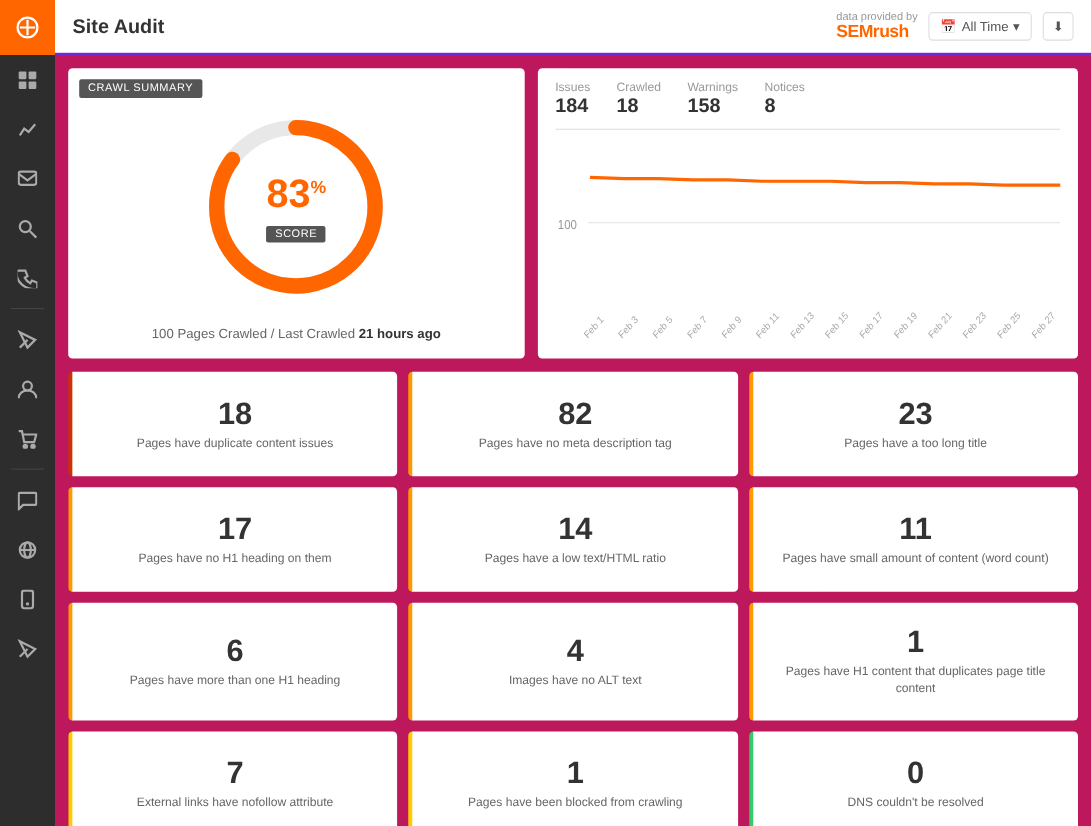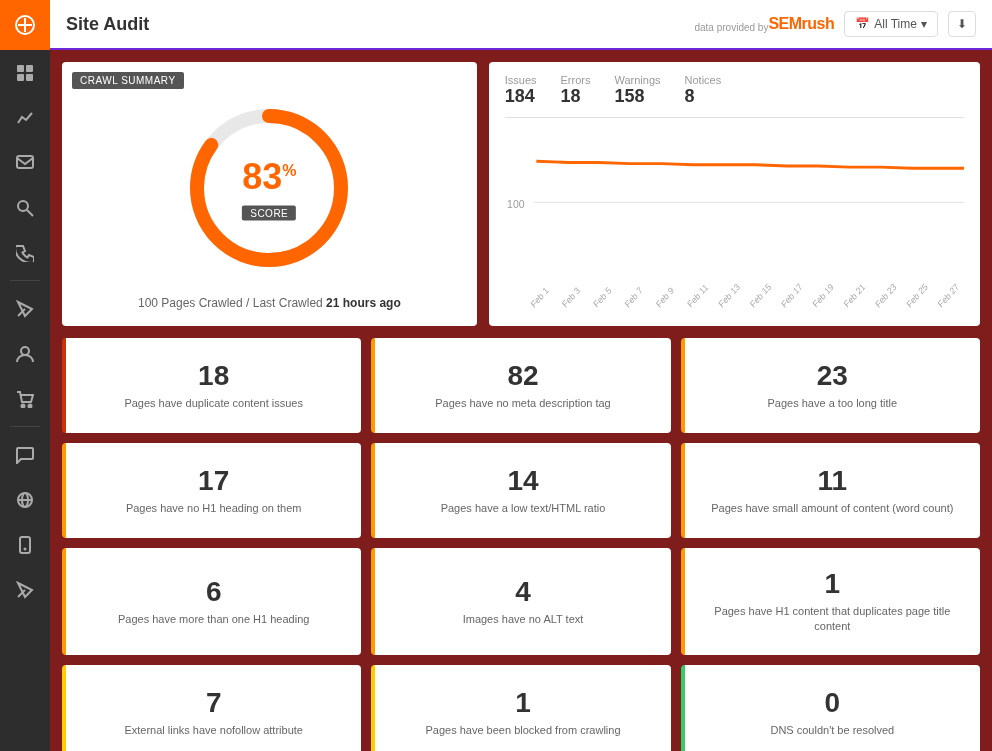--- a/index.html
+++ b/index.html
@@ -61,22 +61,21 @@
       font-weight: bold;
       color: #333;
     }
     .header-right {
       display: flex;
       align-items: center;
       gap: 10px;
     }
     .semrush-brand {
       display: flex;
-      flex-direction: row;
-      align-items: flex-end;
+      flex-direction: column;
       font-size: 10px;
       color: #999;
     }
     .semrush-brand .brand-name {
       font-size: 16px;
       font-weight: bold;
       color: #ff6600;
       letter-spacing: -0.5px;
     }
     .time-btn {
@@ -99,21 +98,21 @@
       font-size: 12px;
       color: #555;
       cursor: pointer;
     }
 
     
     .content {
       flex: 1;
       overflow-y: auto;
       padding: 12px;
-      background: #7f1d1d;
+      background: #be185d;
     }
 
     
     .top-row {
       display: flex;
       gap: 12px;
       margin-bottom: 12px;
     }
 
     
@@ -395,21 +394,21 @@
         </div>
       </div>
 
       <div class="issues-panel">
         <div class="issues-header">
           <div class="issues-stat">
             <span class="issues-stat-label">Issues</span>
             <span class="issues-stat-value">184</span>
           </div>
           <div class="issues-stat">
-            <span class="issues-stat-label">Errors</span>
+            <span class="issues-stat-label">Crawled</span>
             <span class="issues-stat-value errors">18</span>
           </div>
           <div class="issues-stat">
             <span class="issues-stat-label">Warnings</span>
             <span class="issues-stat-value">158</span>
           </div>
           <div class="issues-stat">
             <span class="issues-stat-label">Notices</span>
             <span class="issues-stat-value">8</span>
           </div>

